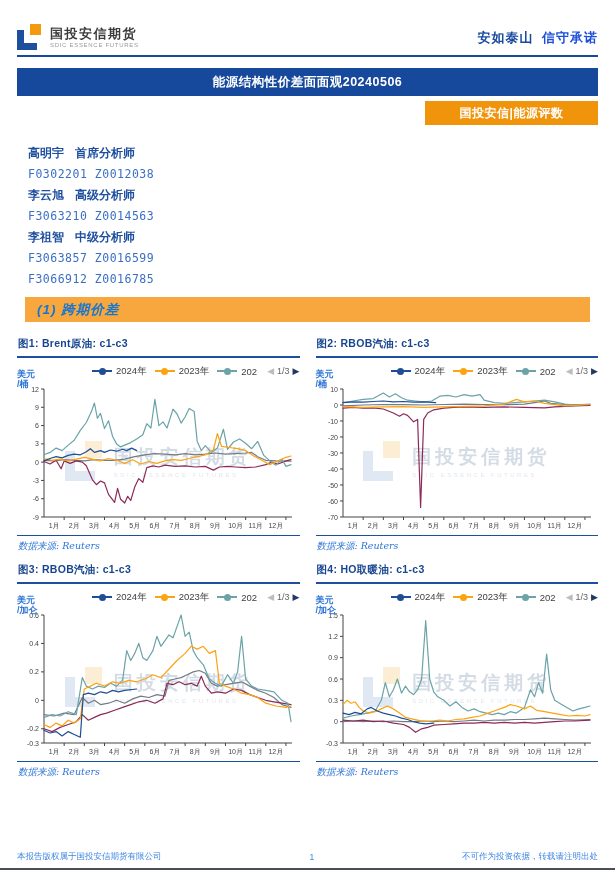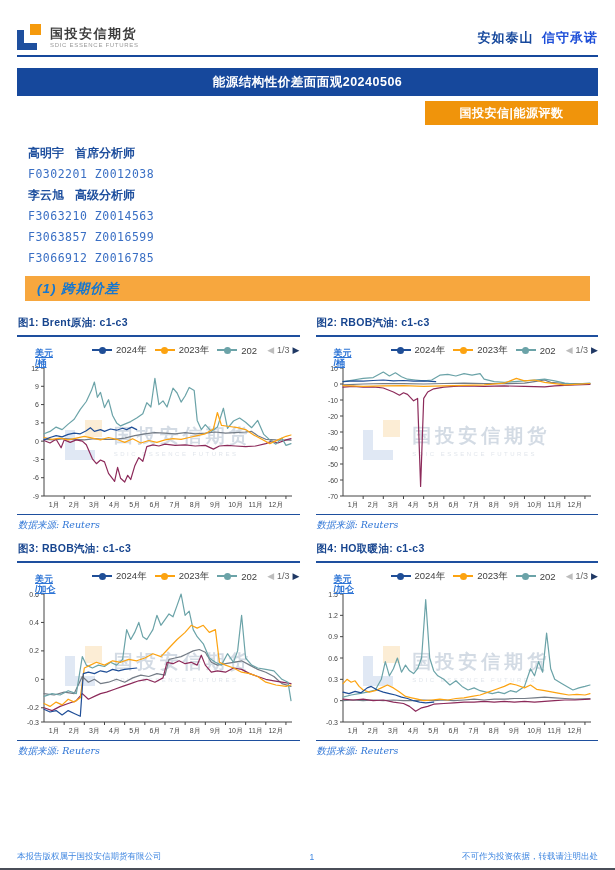--- a/index.html
+++ b/index.html
@@ -40,21 +40,21 @@
   .a-name .a-title{margin-left:11px;}
   .a-code{font-family:"DejaVu Sans Mono",monospace;color:#3A6FC4;font-size:11.5px;line-height:21px;letter-spacing:0.5px;}
 
   
   .section-bar{margin:7px 25px 0;height:25px;line-height:25px;background:#F7A73E;color:#1577D0;font-weight:bold;font-style:italic;font-size:13.5px;padding-left:12px;box-sizing:border-box;letter-spacing:1px;}
 
   
   .charts{margin:13px 17px 0;display:grid;grid-template-columns:1fr 1fr;column-gap:16px;row-gap:7px;}
   .chart-title{font-size:10.5px;font-weight:bold;color:#17458F;padding:2px 0 5px 1px;border-bottom:2px solid #1E4F9E;letter-spacing:0.3px;}
   .chart-area{position:relative;border-bottom:1.5px solid #1E4F9E;padding:3px 0 2px;}
-  .ylab{position:absolute;left:18px;top:11px;color:#2E75D6;font-size:9px;line-height:10px;font-weight:bold;z-index:2;text-decoration:underline;}
+  .ylab{position:absolute;left:0;top:11px;color:#2E75D6;font-size:9px;line-height:10px;font-weight:bold;z-index:2;}
   .legend{display:flex;align-items:center;justify-content:flex-end;gap:8px;margin-left:26px;height:20px;font-size:9.5px;color:#404040;}
   .lg-item{display:inline-flex;align-items:center;gap:4px;}
   .lg-marker{position:relative;width:20px;height:2px;flex:none;}
   .lg-marker .bar{position:absolute;left:0;top:0;width:20px;height:2px;}
   .lg-marker .dot{position:absolute;left:6.5px;top:-2.5px;width:7px;height:7px;border-radius:50%;}
   .pager{display:flex;align-items:center;gap:3px;font-size:9px;color:#666;margin-left:2px;}
   .pg-l{color:#BDBDBD;}
   .pg-r{color:#1F3864;}
   svg.plot{display:block;position:relative;z-index:1;}
   .watermark{position:absolute;left:0;right:0;top:58%;transform:translateY(-50%);display:flex;align-items:center;justify-content:center;gap:9px;opacity:0.5;pointer-events:none;z-index:0;}
@@ -93,20 +93,21 @@
 
   <div class="badge-row">
     <div class="badge">国投安信|能源评数</div>
   </div>
 
   <div class="analysts">
       <div class="a-name"><span>高明宇</span><span class="a-title">首席分析师</span></div>
       <div class="a-code">F0302201 Z0012038</div>
       <div class="a-name"><span>李云旭</span><span class="a-title">高级分析师</span></div>
       <div class="a-code">F3063210 Z0014563</div>
+      <div class="a-name"><span>李祖智</span><span class="a-title">中级分析师</span></div>
       <div class="a-code">F3063857 Z0016599</div>
       <div class="a-code">F3066912 Z0016785</div>
     </div>
 
   <div class="section-bar">(1) 跨期价差</div>
 
   <div class="charts">
     <div class="chart-block" id="chart-0">
         <div class="chart-title">图1: Brent原油: c1-c3</div>
         <div class="chart-area">

